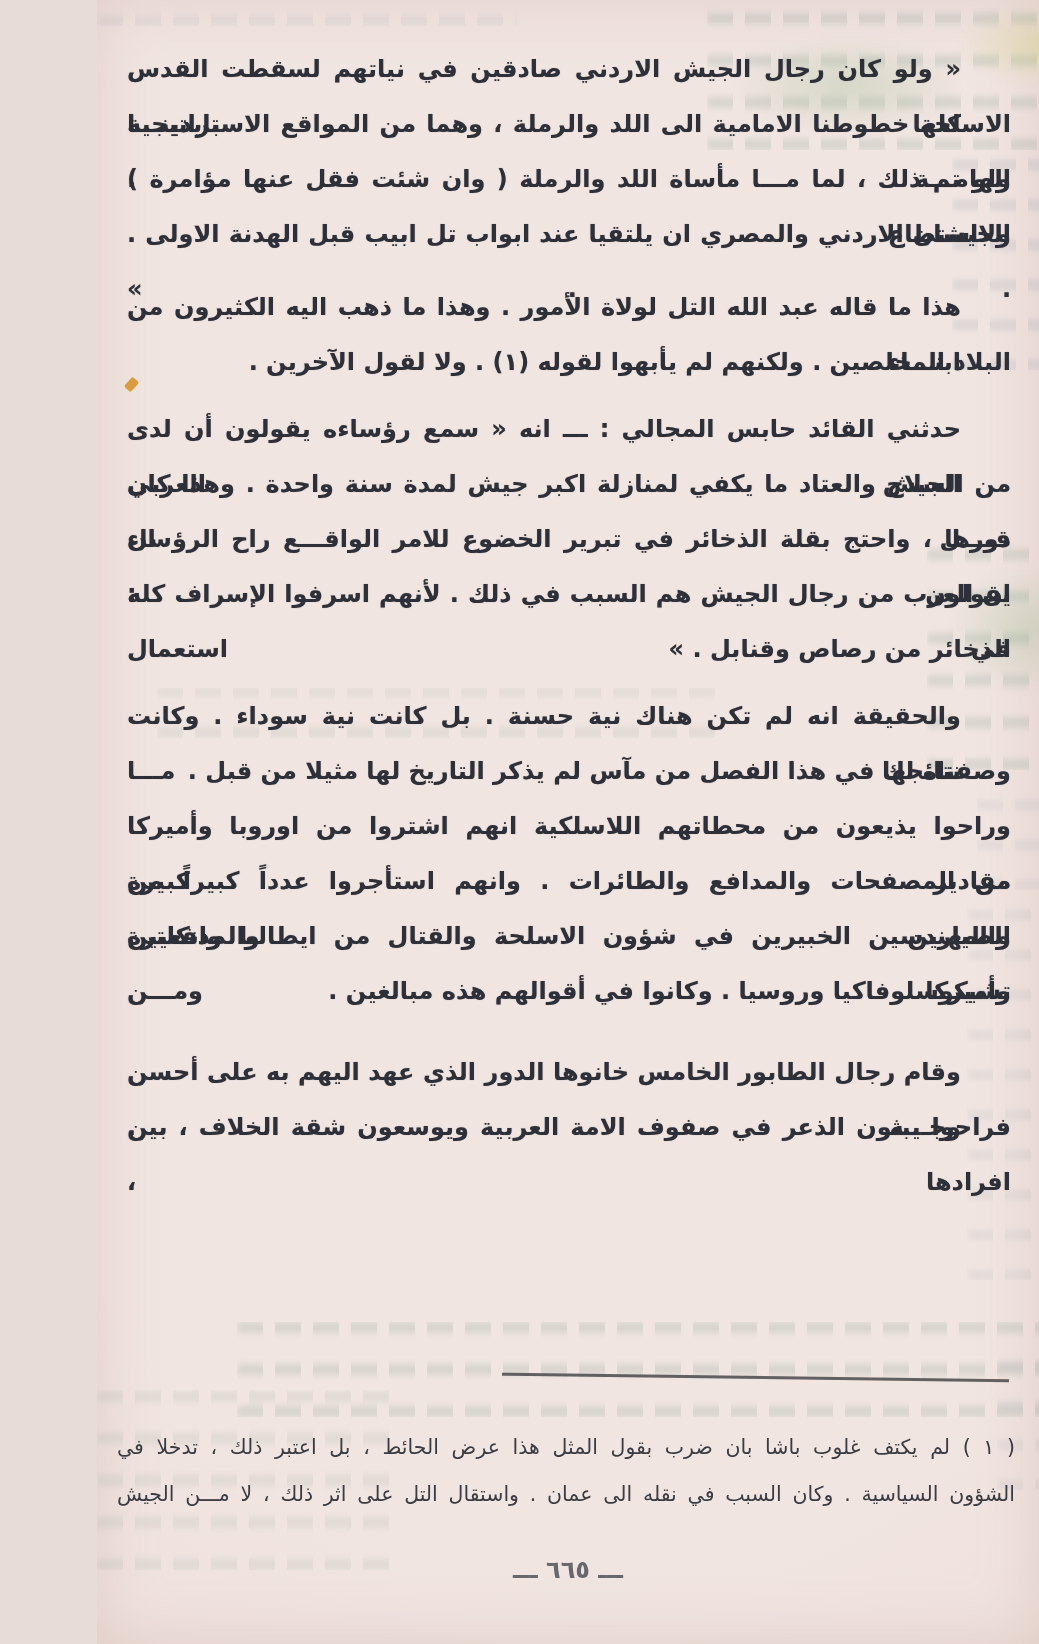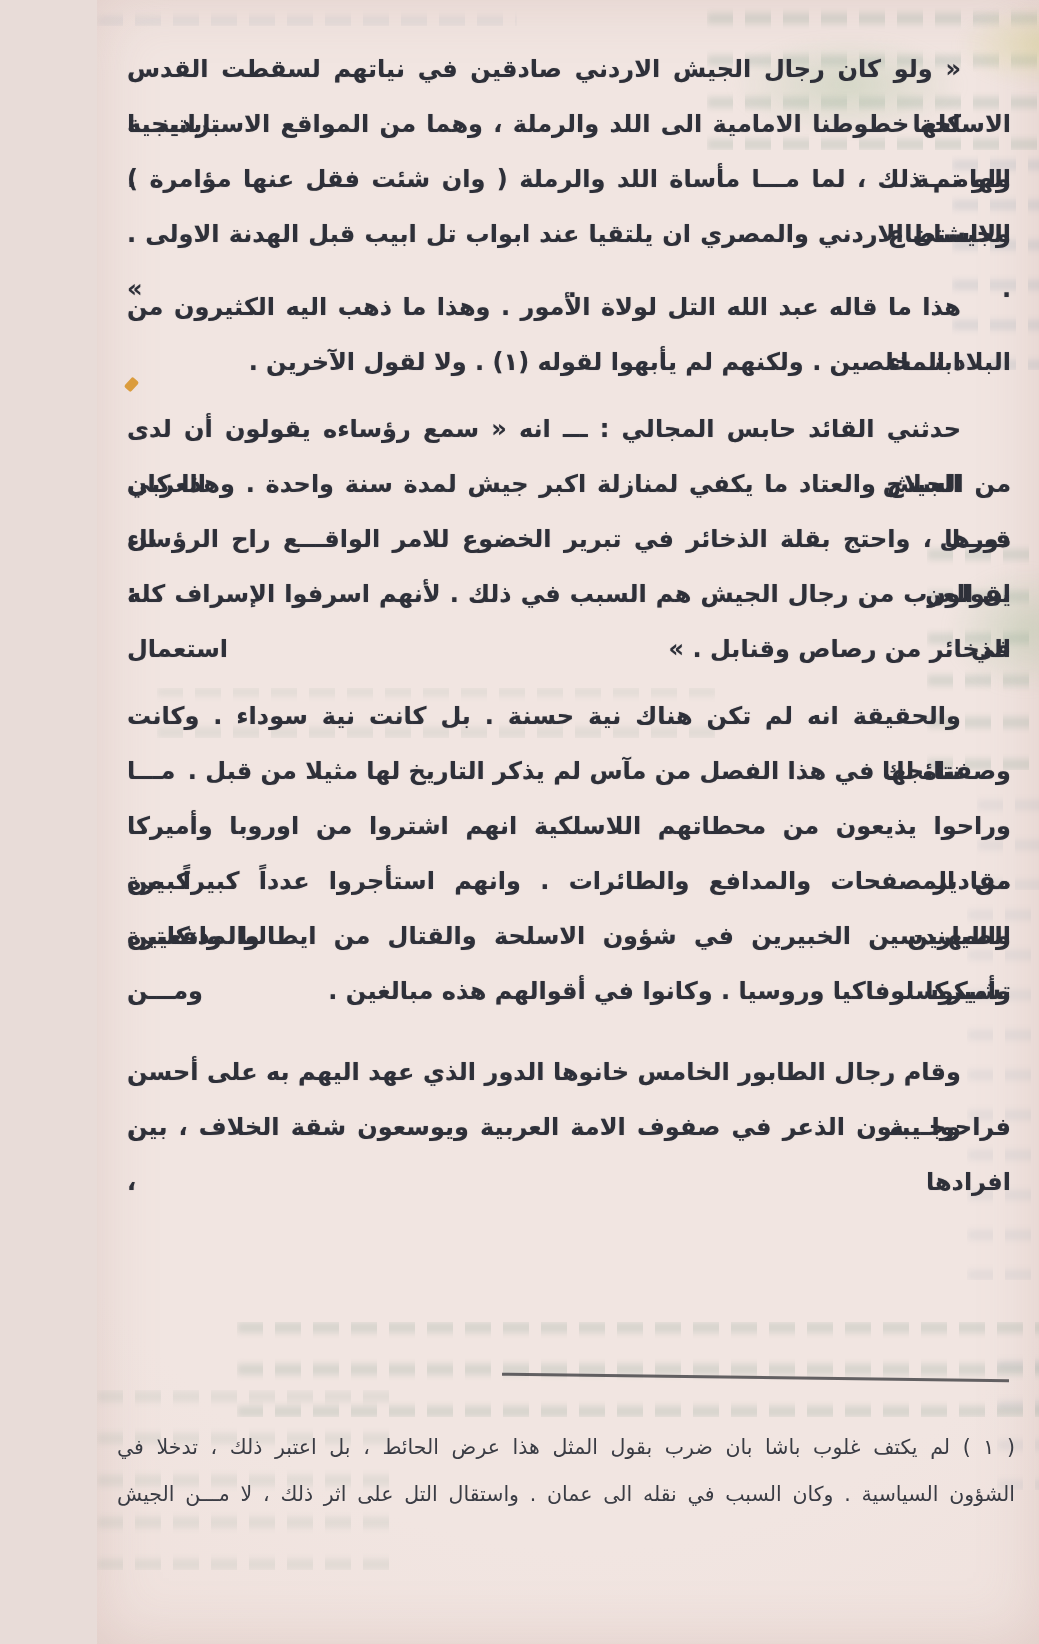--- a/index.html
+++ b/index.html
@@ -124,14 +124,15 @@
 
   <div class="footnote-sep"></div>
   <div class="footnote">
 
       <div class="fn-line">( ١ ) لم يكتف غلوب باشا بان ضرب بقول المثل هذا عرض الحائط ، بل اعتبر ذلك ، تدخلا في</div>
 
       <div class="fn-line">الشؤون السياسية . وكان السبب في نقله الى عمان . واستقال التل على اثر ذلك ، لا مـــن الجيش</div>
 
     </div>
 
+  <div class="page-number">ـــ ٦٦٥ ـــ</div>
 
 </div>
 
 </body></html>

